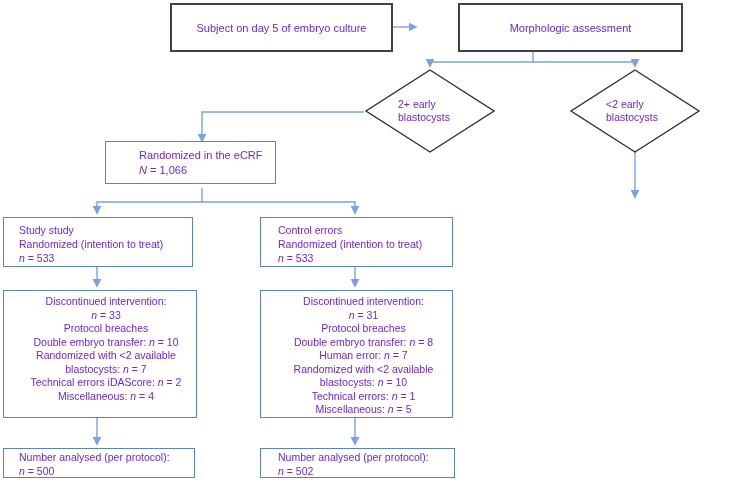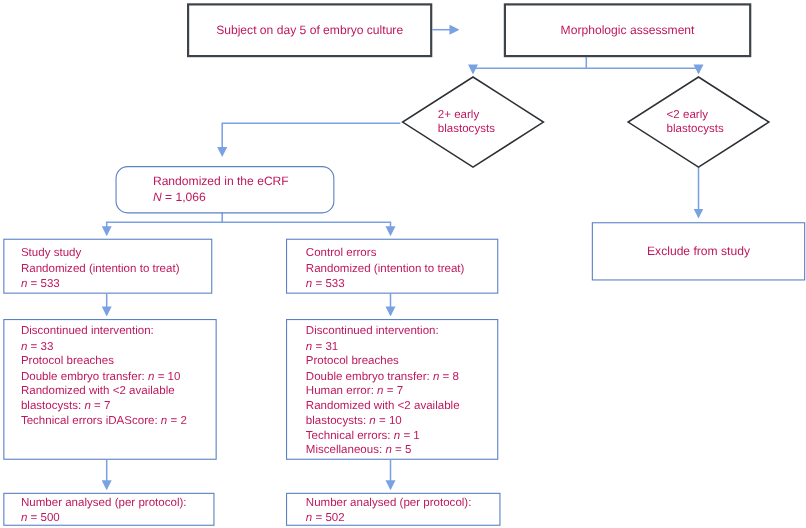--- a/index.html
+++ b/index.html
@@ -1,30 +1,30 @@
 <!DOCTYPE html>
 <html><head>
 <meta charset="utf-8">
 <style>
   html,body{margin:0;padding:0;background:#fff;}
   #canvas{
     position:relative;width:733px;height:480px;background:#ffffff;
-    font-family:"Liberation Sans",sans-serif;color:#be185d;overflow:hidden;text-decoration:underline;
+    font-family:"Liberation Sans",sans-serif;color:#6d28d9;overflow:hidden;text-decoration:underline;
   }
   #connector-layer{position:absolute;left:0;top:0;width:733px;height:480px;}
   .box{position:absolute;background:#fff;box-sizing:border-box;}
   .dark{border:2px solid #3e4347;}
   .blue{border:1.5px solid #5b82c5;}
   .center{display:flex;align-items:center;justify-content:center;text-align:center;}
   .f11{font-size:11px;}
   .f10{font-size:10.5px;}
   .ln{white-space:normal;}
   .it{font-style:italic;}
   .pad-left{padding:5px 4px 0 15px;line-height:14px;}
-  .pad-disc{padding:4px 3px 0 15px;line-height:13.5px;}
+  .pad-disc{padding:4px 3px 0 15px;line-height:13.5px;text-align:center;}
   .pad-num{padding:2px 3px 0 15px;line-height:13.5px;}
   .diamond-label{position:absolute;font-size:10.5px;line-height:13px;text-align:left;}
 </style>
 </head>
 <body>
 
 <div id="canvas">
 
   <svg id="connector-layer" viewBox="0 0 733 480" xmlns="http://www.w3.org/2000/svg">
     <defs>
@@ -60,21 +60,21 @@
 
   <div class="diamond-label" style="left:398px;top:98px;width:80px;">
     <div class="ln">2+ early</div>
     <div class="ln">blastocysts</div>
   </div>
   <div class="diamond-label" style="left:606px;top:98px;width:80px;">
     <div class="ln">&lt;2 early</div>
     <div class="ln">blastocysts</div>
   </div>
 
-  <div class="box blue f11" style="left:105px;top:151px;width:199px;height:43px;padding:6px 4px 0 33px;line-height:15px;border-radius:11px;">
+  <div class="box blue f11" style="left:105px;top:141px;width:171px;height:43px;padding:6px 4px 0 33px;line-height:15px;">
     <div class="ln">Randomized in the eCRF</div>
     <div class="ln">
       <span class="it">N</span><span> = 1,066</span>
     </div>
   </div>
 
   <div class="box blue f10 pad-left" style="left:3px;top:217px;width:190px;height:50px;">
     <div class="ln">Study study</div>
     <div class="ln">Randomized (intention to treat)</div>
     <div class="ln">
@@ -83,31 +83,29 @@
   </div>
 
   <div class="box blue f10 pad-left" style="left:260px;top:217px;width:193px;height:50px;padding-left:17px;">
     <div class="ln">Control errors</div>
     <div class="ln">Randomized (intention to treat)</div>
     <div class="ln">
       <span class="it">n</span><span> = 533</span>
     </div>
   </div>
 
-  <div class="box blue center f11" style="left:538px;top:202px;width:194px;height:53px;">
-    <span>Exclude from study</span>
-  </div>
 
   <div class="box blue f10 pad-disc" style="left:3px;top:290px;width:194px;height:128px;">
     <div class="ln"><span>Discontinued intervention:</span><span class="it"></span><span></span></div>
     <div class="ln"><span></span><span class="it">n</span><span> = 33</span></div>
     <div class="ln"><span>Protocol breaches</span><span class="it"></span><span></span></div>
     <div class="ln"><span>Double embryo transfer: </span><span class="it">n</span><span> = 10</span></div>
     <div class="ln"><span>Randomized with &lt;2 available blastocysts: </span><span class="it">n</span><span> = 7</span></div>
     <div class="ln"><span>Technical errors iDAScore: </span><span class="it">n</span><span> = 2</span></div>
+    <div class="ln"><span>Miscellaneous: </span><span class="it">n</span><span> = 4</span></div>
   </div>
 
   <div class="box blue f10 pad-disc" style="left:260px;top:290px;width:193px;height:128px;padding-left:17px;">
     <div class="ln"><span>Discontinued intervention:</span><span class="it"></span><span></span></div>
     <div class="ln"><span></span><span class="it">n</span><span> = 31</span></div>
     <div class="ln"><span>Protocol breaches</span><span class="it"></span><span></span></div>
     <div class="ln"><span>Double embryo transfer: </span><span class="it">n</span><span> = 8</span></div>
     <div class="ln"><span>Human error: </span><span class="it">n</span><span> = 7</span></div>
     <div class="ln"><span>Randomized with &lt;2 available blastocysts: </span><span class="it">n</span><span> = 10</span></div>
     <div class="ln"><span>Technical errors: </span><span class="it">n</span><span> = 1</span></div>

